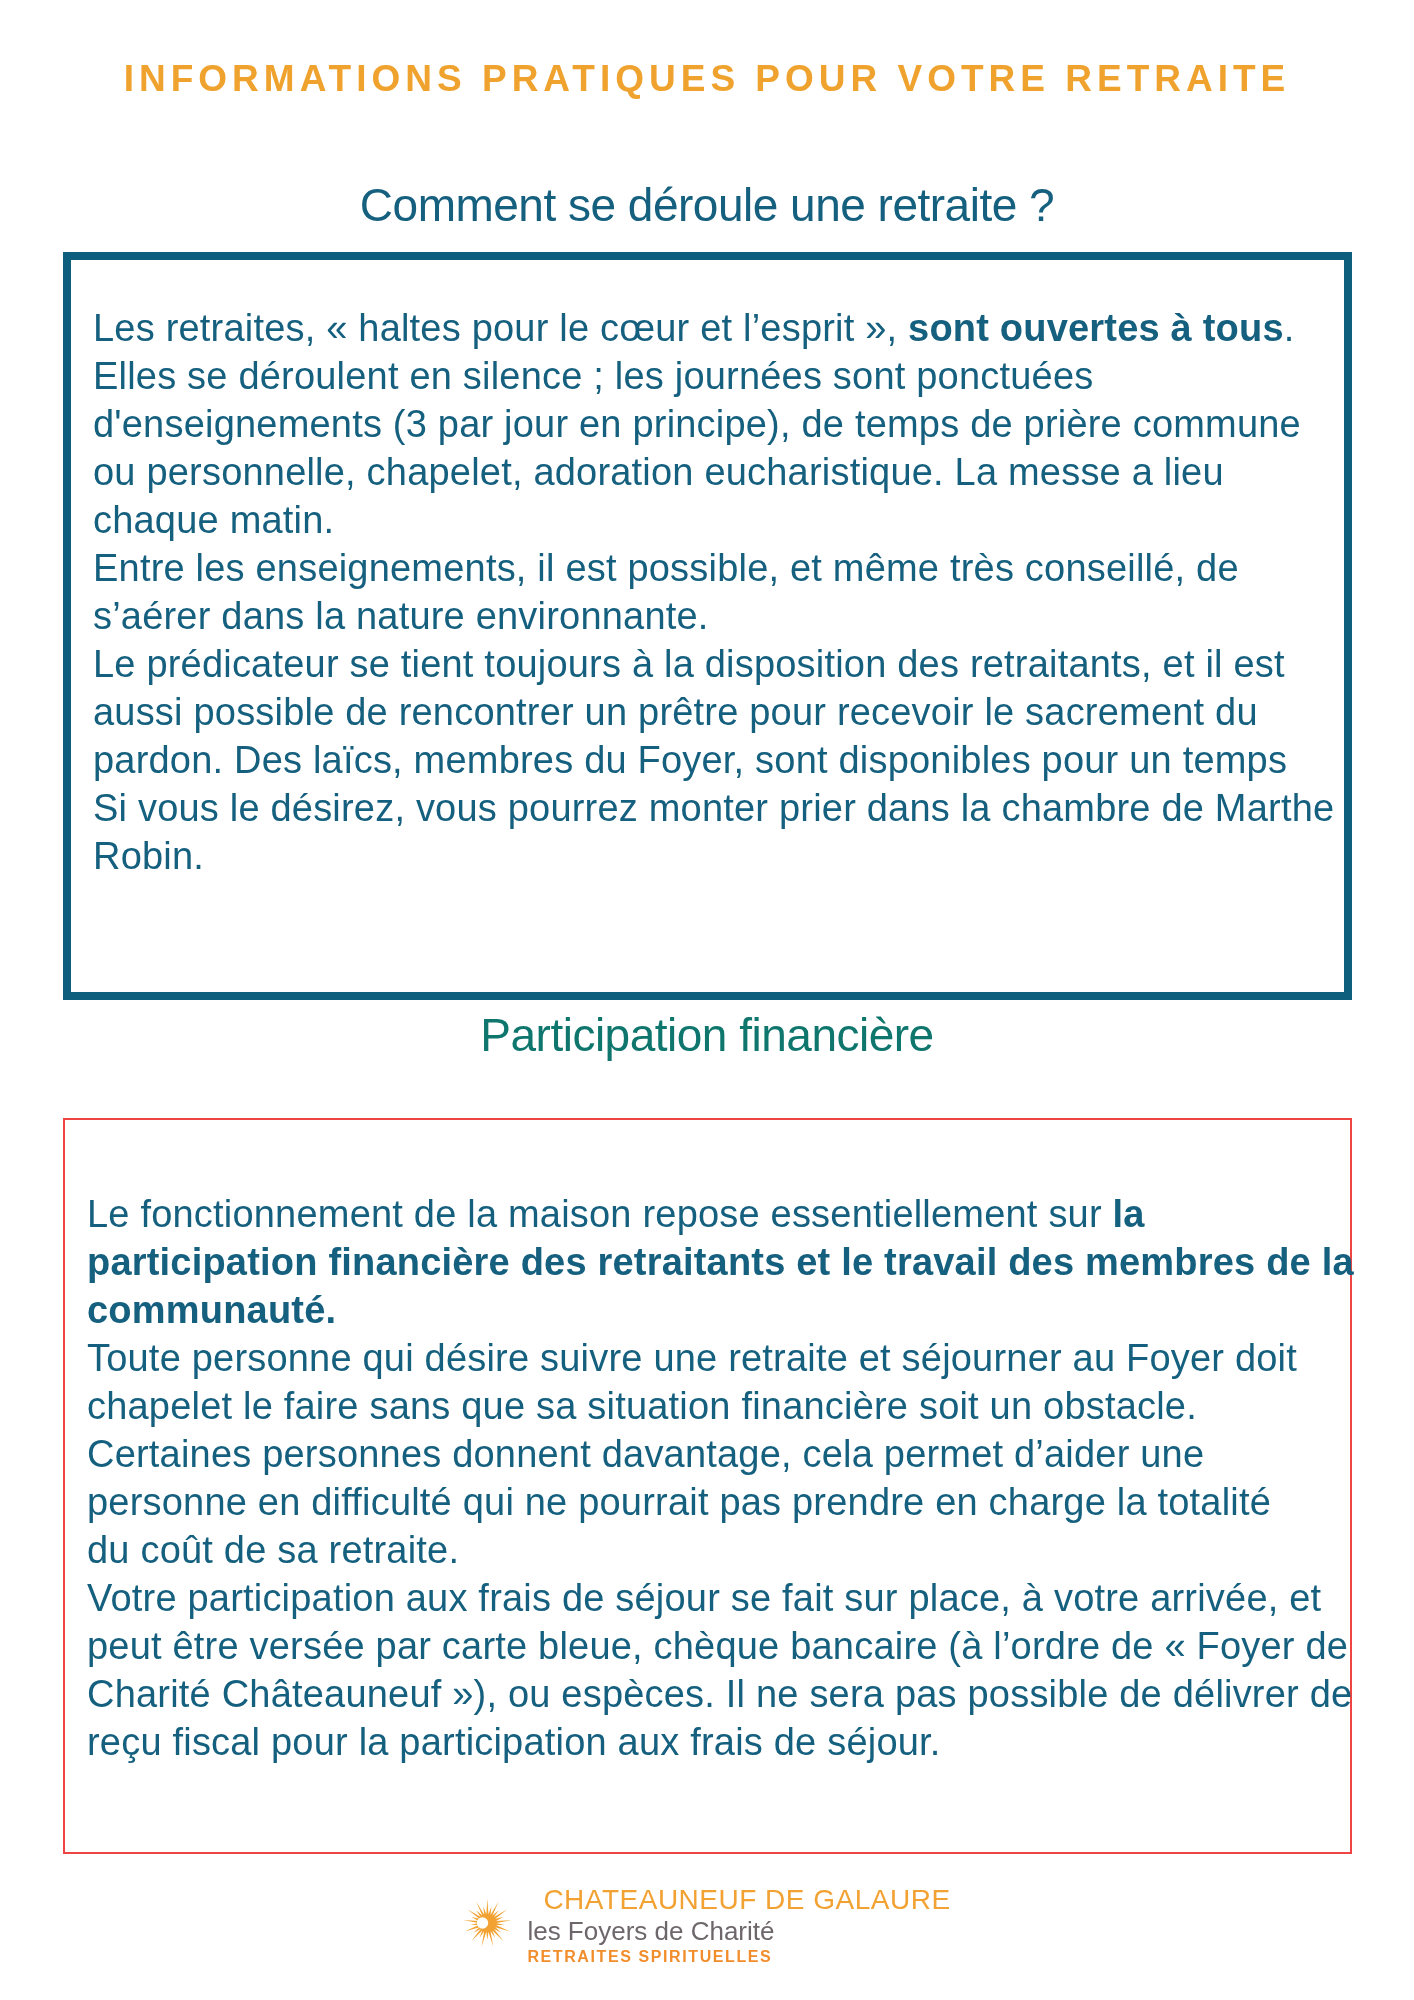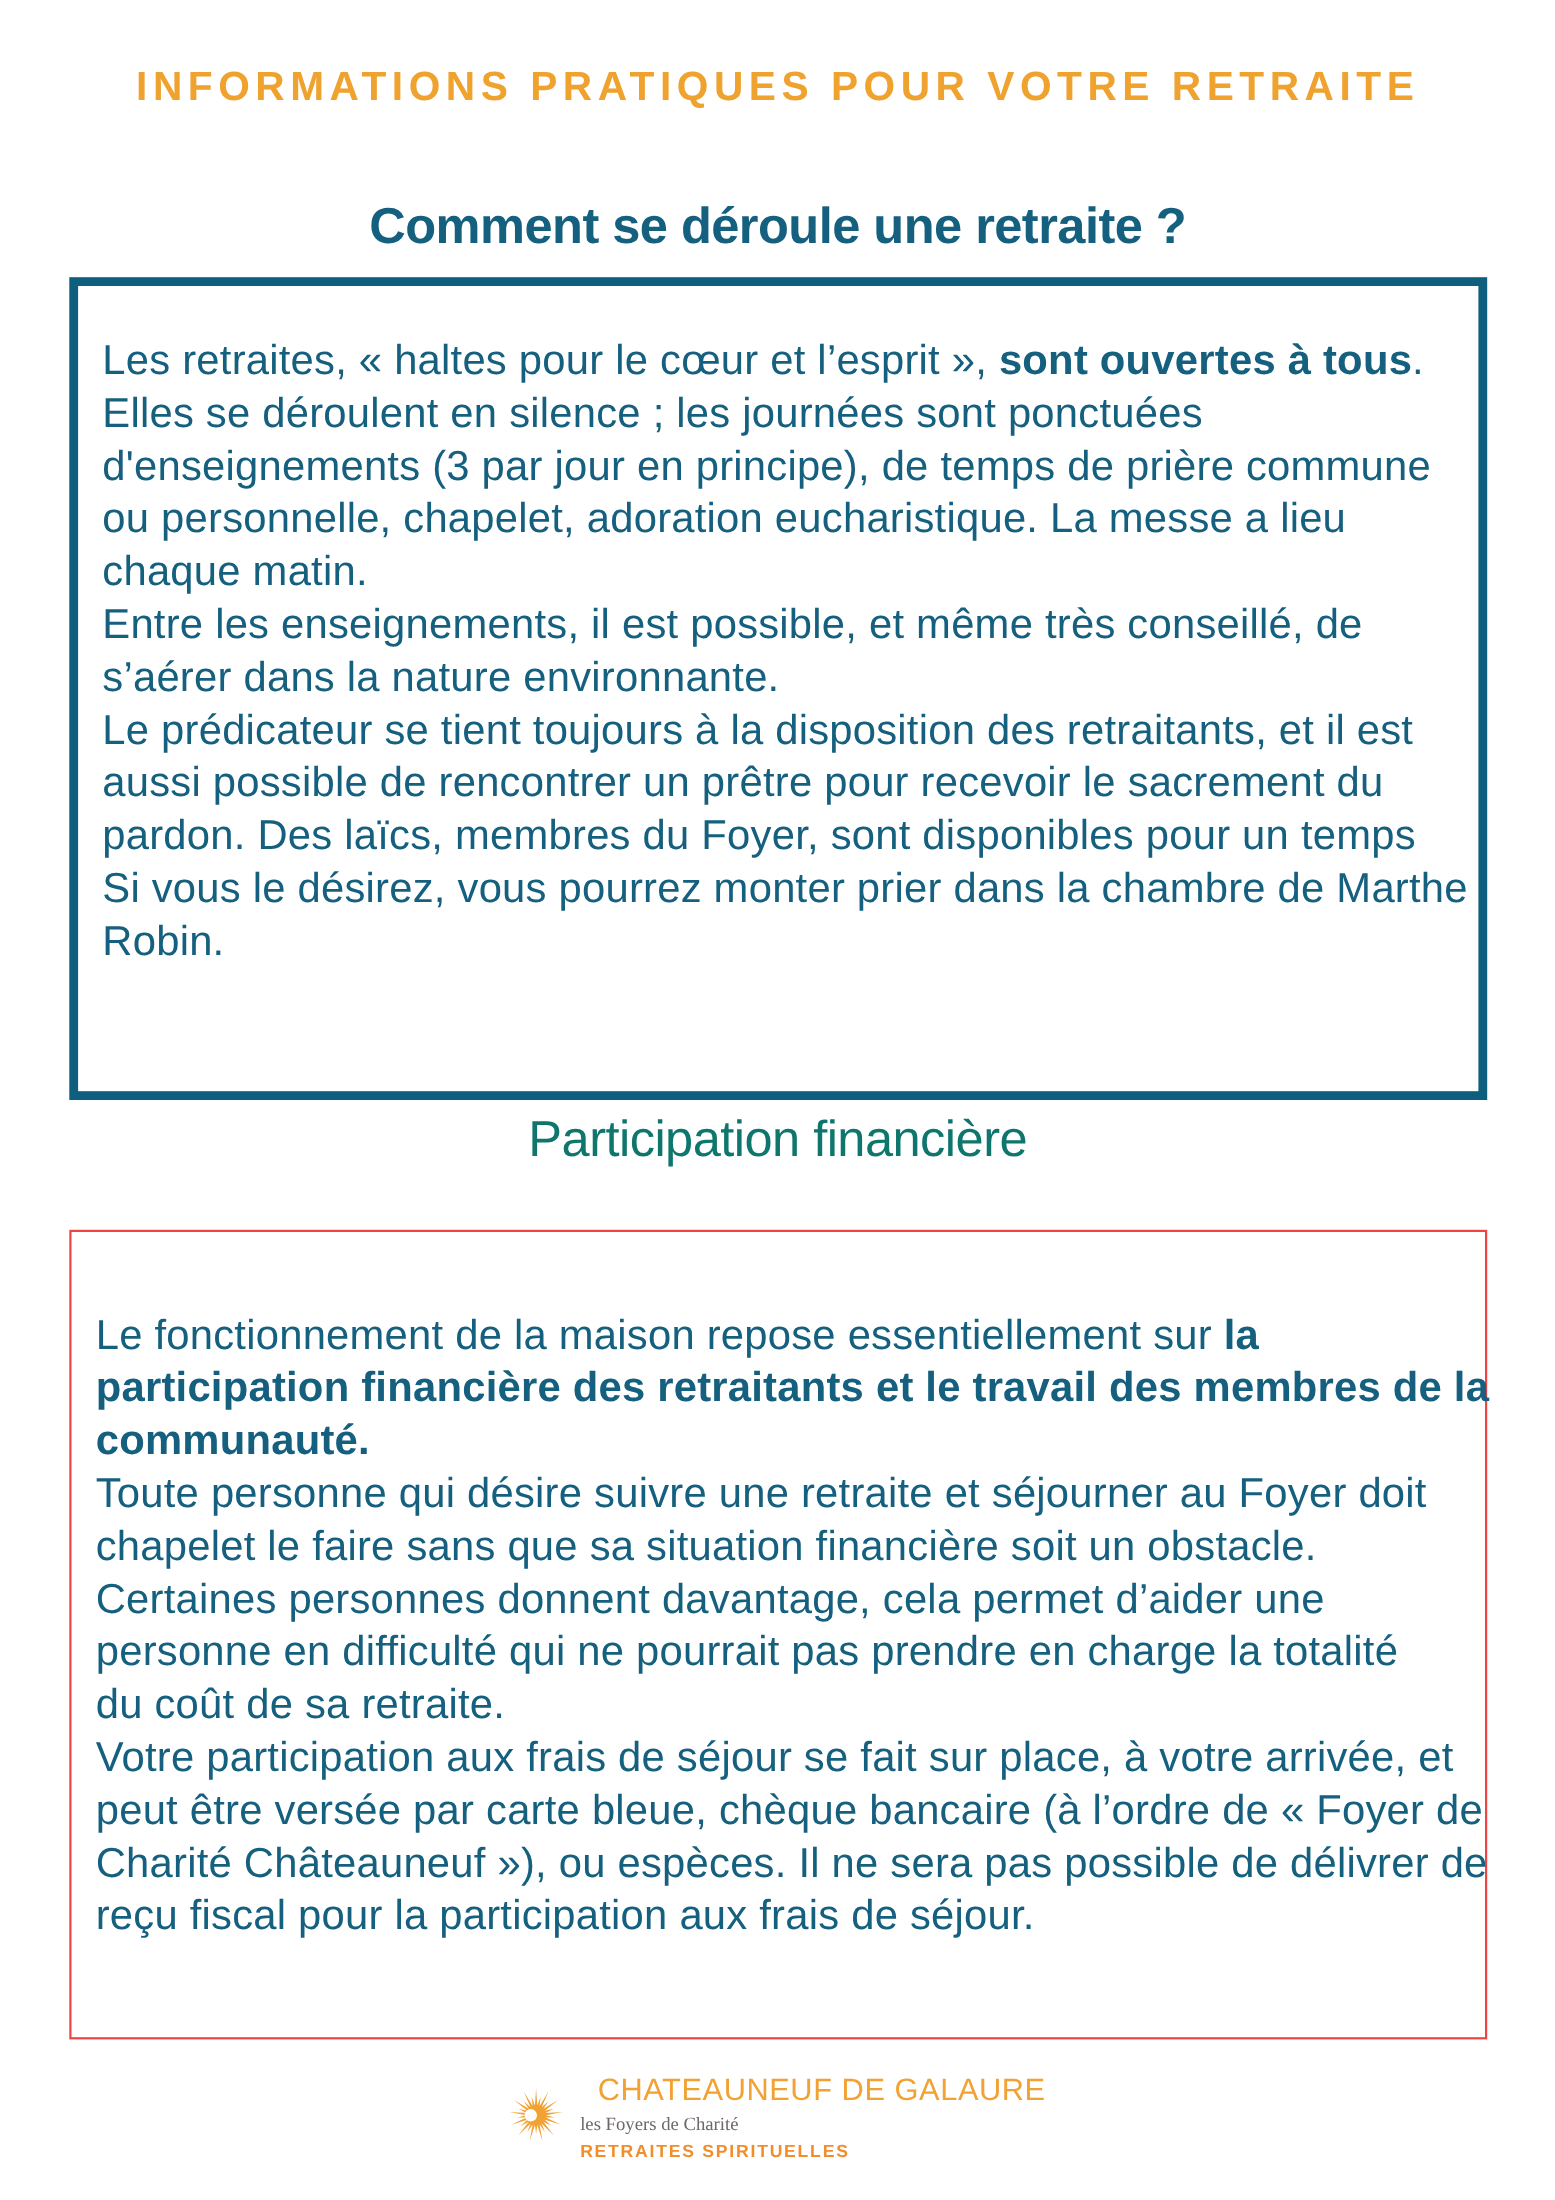--- a/index.html
+++ b/index.html
@@ -26,21 +26,21 @@
   .section-title {
     position: absolute;
     left: 0;
     width: 100%;
     text-align: center;
     font-size: 46px;
     font-weight: 500;
     letter-spacing: -0.5px;
     white-space: nowrap;
   }
-  .title-retreat { top: 178px; color: #16607F; font-weight: bold; }
+  .title-retreat { top: 178px; color: #16607F; }
   .title-finance { top: 1008px; color: #0f766e; }
   .box {
     position: absolute;
     left: 63px;
     width: 1289px;
     box-sizing: border-box;
     background: #ffffff;
   }
   .box-retreat {
     top: 252px;
@@ -76,23 +76,22 @@
   .brand-line1 {
     color: #F2A233;
     font-size: 28px;
     font-weight: 500;
     letter-spacing: 0.5px;
     line-height: 32px;
     margin-left: 16px;
   }
   .brand-line2 {
     color: #6D666B;
-    font-size: 17px;
+    font-size: 26px;
     line-height: 30px;
-    font-family: Liberation Serif, serif;
   }
   .brand-line3 {
     color: #F28D2B;
     font-size: 16px;
     font-weight: 700;
     letter-spacing: 1.6px;
     line-height: 22px;
   }
 </style>
 </head>

